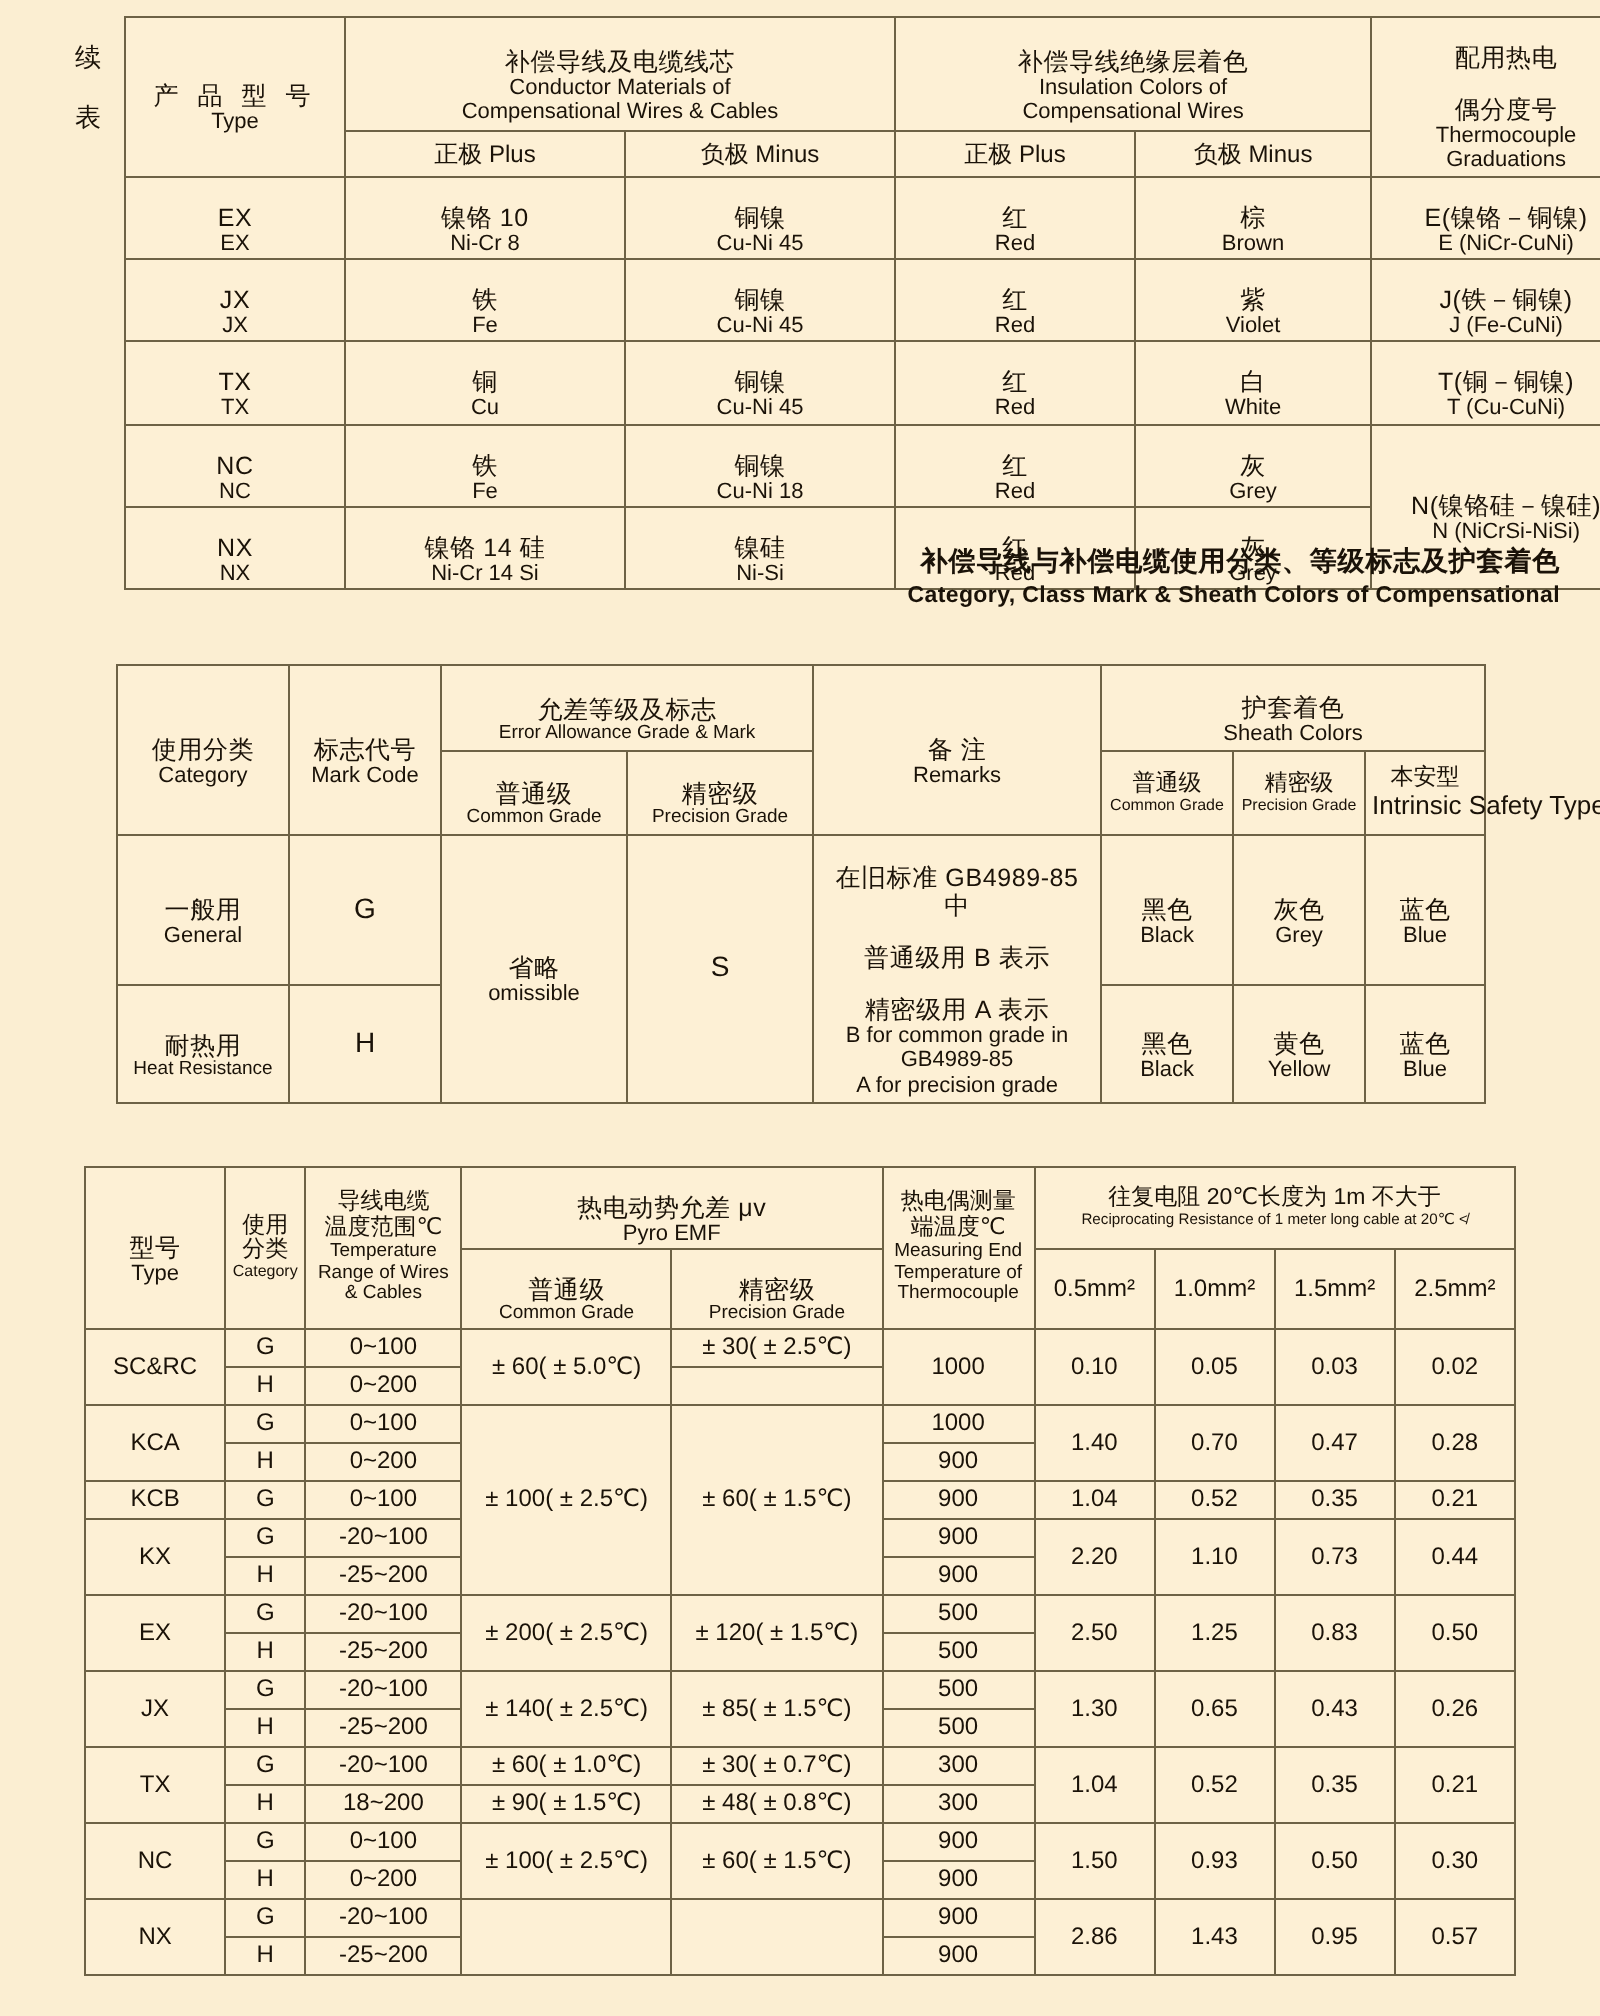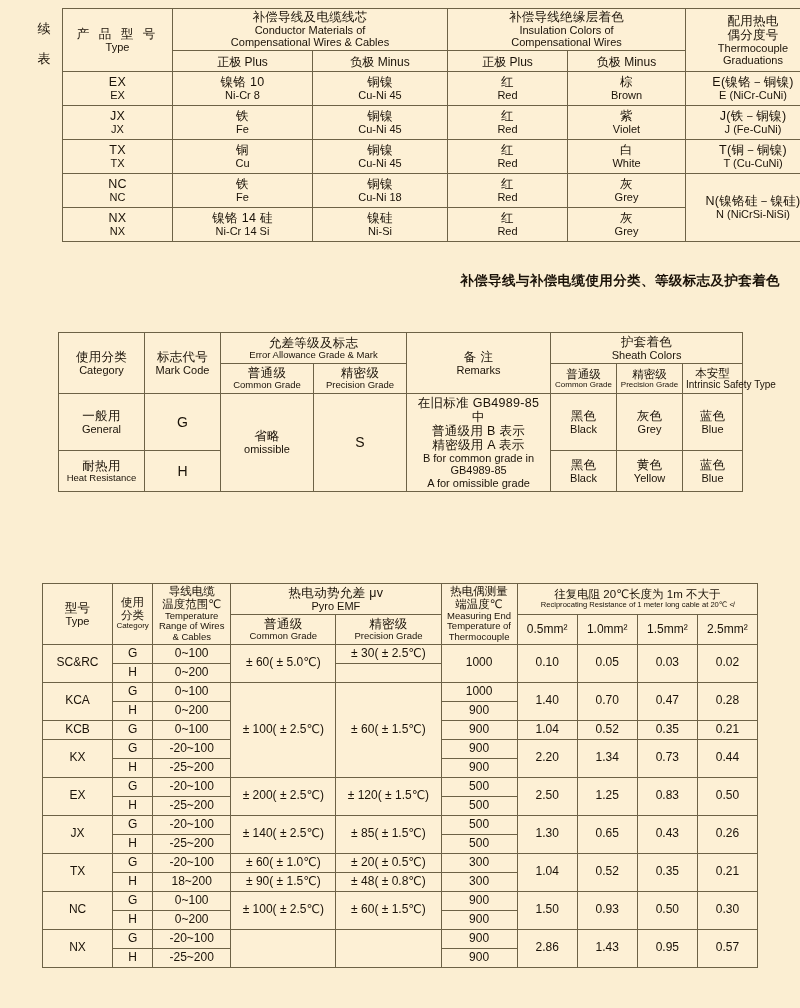--- a/index.html
+++ b/index.html
@@ -19,21 +19,21 @@
     table-layout:fixed;
   }
   table.grid td, table.grid th{
     border:1px solid #6d6246;
     text-align:center;
     vertical-align:middle;
     padding:1px 2px;
     font-weight:normal;
     line-height:1.12;
   }
-  .cn{display:block;font-size:12.5px;letter-spacing:.3px;}
+  .cn{display:block;font-size:12.5px;letter-spacing:.3px;margin-top:12px;}
   .en{display:block;font-size:11px;}
   .cn-sm{display:block;font-size:11.5px;}
   .en-sm{display:block;font-size:9.5px;}
   .en-xs{display:block;font-size:8px;white-space:nowrap;}
   .one{font-size:12px;}
   .contwrap{position:absolute;left:22px;top:14px;width:44px;text-align:center;
      font-size:13px;line-height:30px;}
   .contwrap span{display:block;}
   #table1{position:absolute;left:62px;top:8px;width:718px;}
   #table1 td{height:18px;}
@@ -243,20 +243,21 @@
             <span class="cn">灰</span>
             <span class="en">Grey</span>
           </td>
         </tr>
       </tbody>
 
   </table>
 
   <div class="cap" id="cap2" style="top:272px">
     <span class="ccn">补偿导线与补偿电缆使用分类、等级标志及护套着色</span>
+    <span class="cen">Category, Class Mark &amp; Sheath Colors of Compensational</span>
   </div>
 
   <table class="grid" id="table2">
     <colgroup>
       <col style="width:86px">
         <col style="width:76px">
         <col style="width:93px">
       <col style="width:93px">
         <col style="width:144px">
         <col style="width:66px">
@@ -298,21 +299,21 @@
         <td>
           <span class="cn-sm">普通级</span>
           <span class="en-xs">Common Grade</span>
         </td>
         <td>
           <span class="cn-sm">精密级</span>
           <span class="en-xs">Precision Grade</span>
         </td>
         <td>
           <span class="cn-sm">本安型</span>
-          <span class="en-xs" style="font-size:10px">Intrinsic Safety Type</span>
+          <span class="en-xs" style="font-size:13px">Intrinsic Safety Type</span>
         </td>
       </tr>
 
       <tr style="height:56px">
         <td>
           <span class="cn">一般用</span>
           <span class="en">General</span>
         </td>
         <td>
           <span class="one" style="font-size:14px">G</span>
@@ -323,21 +324,21 @@
         </td>
         <td rowspan="2">
           <span class="one" style="font-size:14px">S</span>
         </td>
         <td rowspan="2">
           <span class="cn">在旧标准 GB4989-85 中</span>
           <span class="cn">普通级用 B 表示</span>
           <span class="cn">精密级用 A 表示</span>
           <span class="en">B for common grade in</span>
           <span class="en">GB4989-85</span>
-          <span class="en">A for omissible grade</span>
+          <span class="en">A for precision grade</span>
         </td>
         <td>
           <span class="cn">黑色</span>
           <span class="en">Black</span>
         </td>
         <td>
           <span class="cn">灰色</span>
           <span class="en">Grey</span>
         </td>
         <td>
@@ -476,21 +477,21 @@
           <td class="num">0.52</td>
           <td class="num">0.35</td>
           <td class="num">0.21</td>
         </tr>
         <tr>
           <td rowspan="2" class="ty">KX</td>
           <td class="gh">G</td>
           <td class="num">-20~100</td>
           <td class="num">900</td>
           <td rowspan="2" class="num">2.20</td>
-          <td rowspan="2" class="num">1.34</td>
+          <td rowspan="2" class="num">1.10</td>
           <td rowspan="2" class="num">0.73</td>
           <td rowspan="2" class="num">0.44</td>
         </tr>
         <tr>
           <td class="gh">H</td>
           <td class="num">-25~200</td>
           <td class="num">900</td>
         </tr>
         <tr>
           <td rowspan="2" class="ty">EX</td>
@@ -524,21 +525,21 @@
         <tr>
           <td class="gh">H</td>
           <td class="num">-25~200</td>
           <td class="num">500</td>
         </tr>
         <tr>
           <td rowspan="2" class="ty">TX</td>
           <td class="gh">G</td>
           <td class="num">-20~100</td>
           <td class="num">± 60( ± 1.0℃)</td>
-          <td class="num">± 20( ± 0.5℃)</td>
+          <td class="num">± 30( ± 0.7℃)</td>
           <td class="num">300</td>
           <td rowspan="2" class="num">1.04</td>
           <td rowspan="2" class="num">0.52</td>
           <td rowspan="2" class="num">0.35</td>
           <td rowspan="2" class="num">0.21</td>
         </tr>
         <tr>
           <td class="gh">H</td>
           <td class="num">18~200</td>
           <td class="num">± 90( ± 1.5℃)</td>

